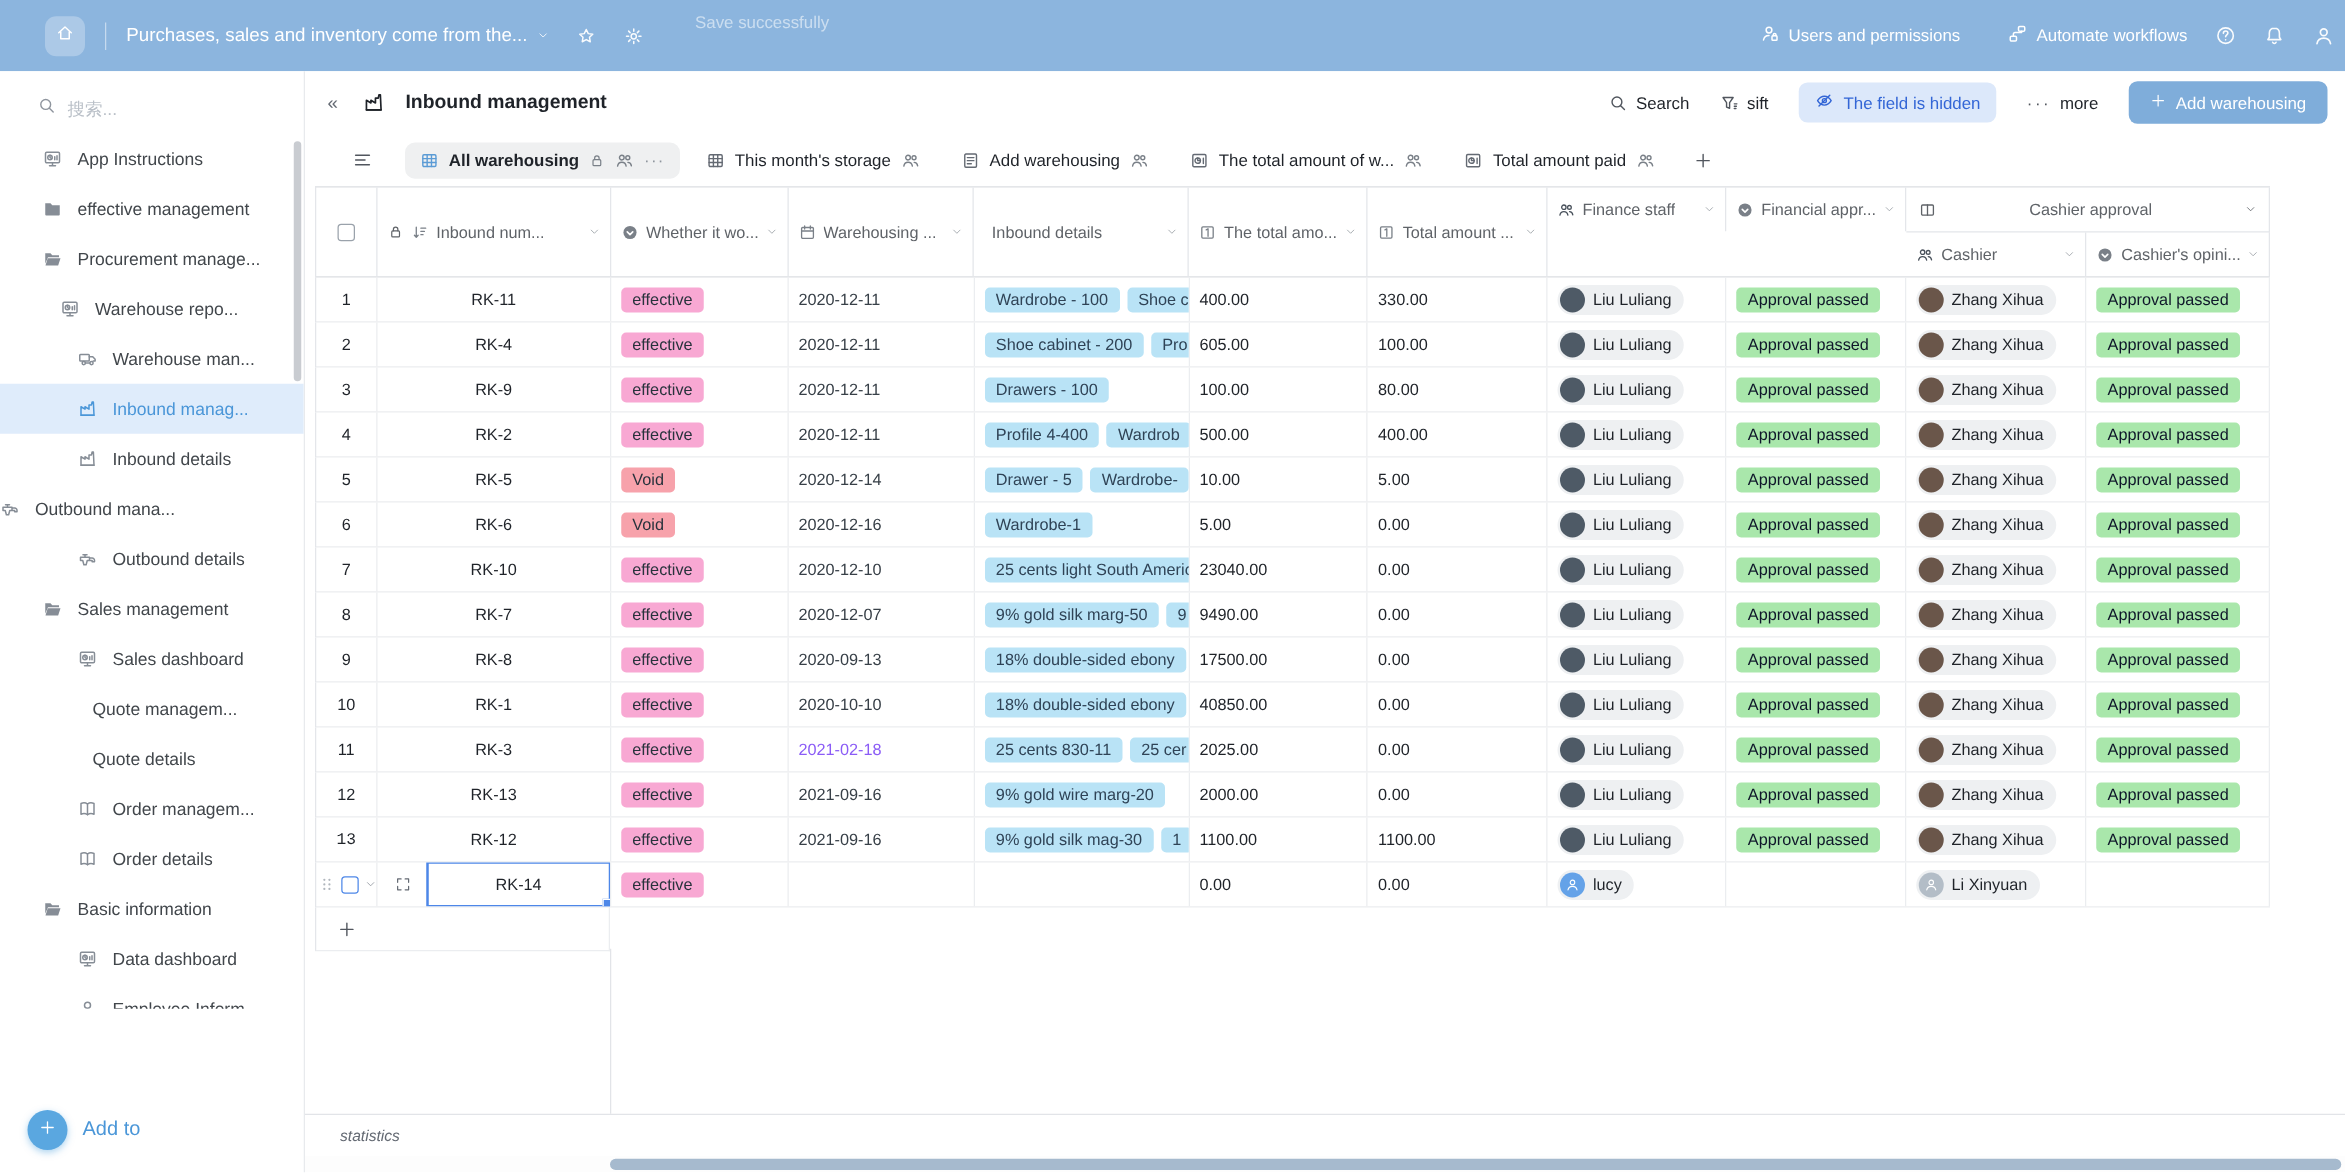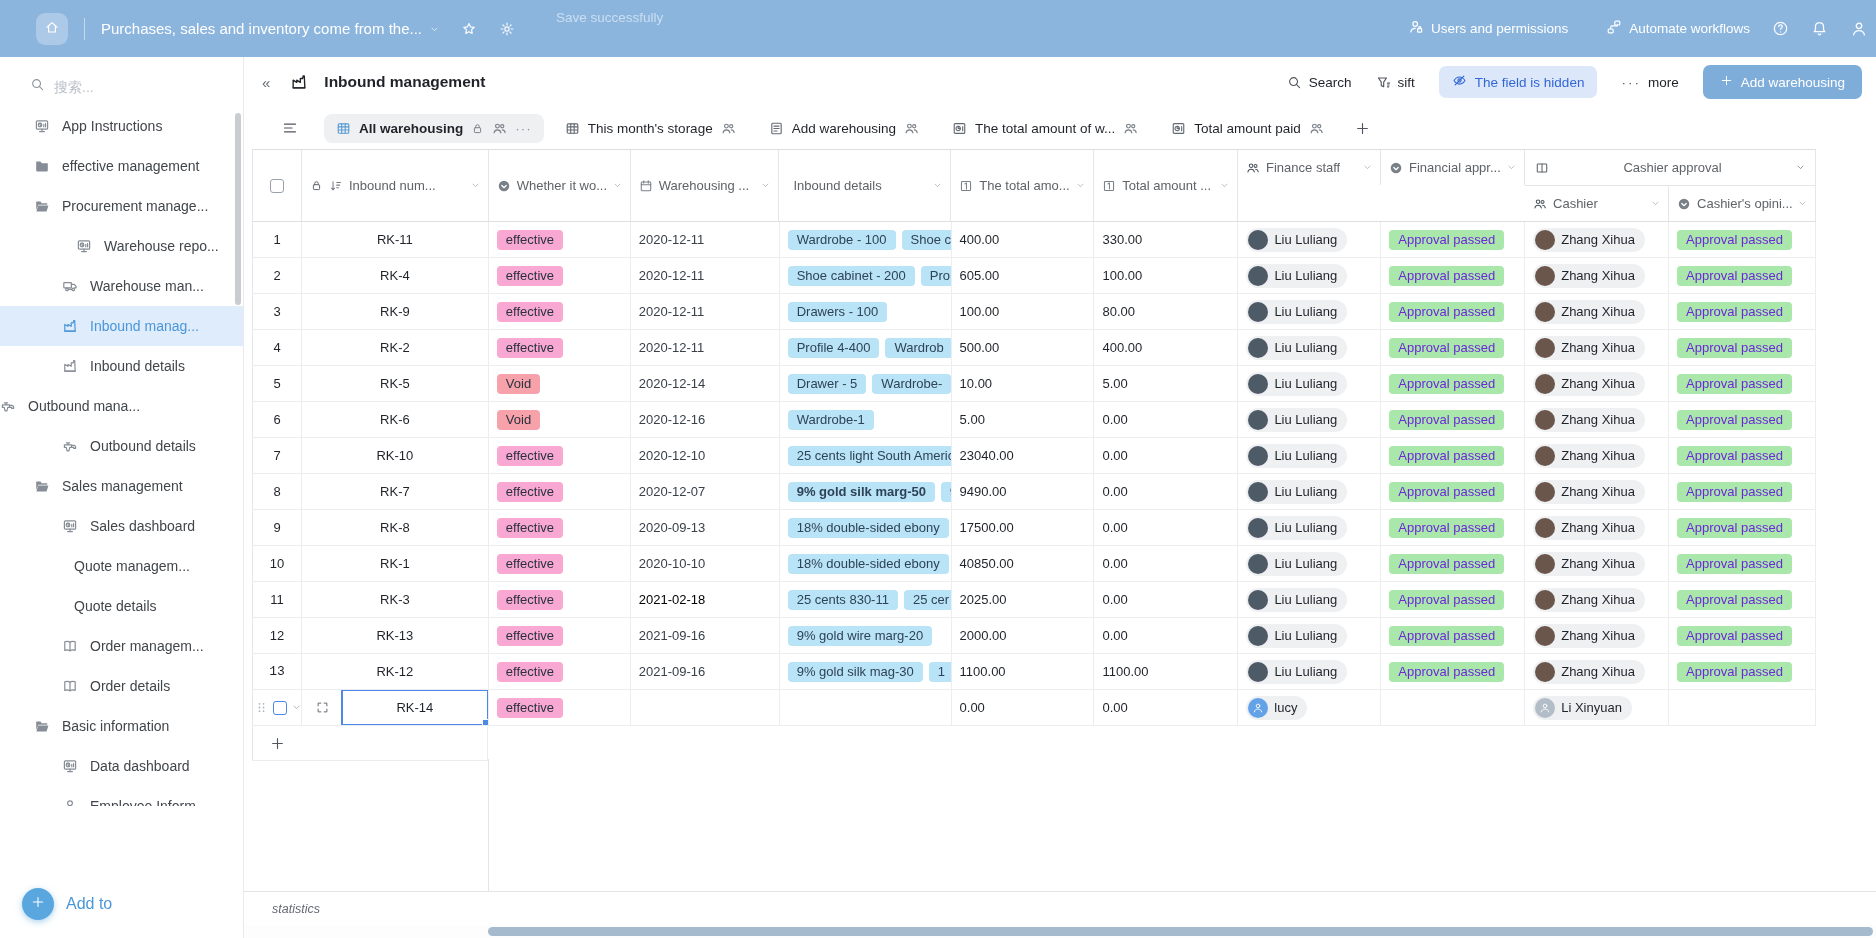--- a/index.html
+++ b/index.html
@@ -99,21 +99,21 @@
   .grow{ display:flex; width:1564px; height:36px; border-bottom:1px solid #ebedf0;
     border-left:1px solid #e4e6ea; font-size:13px; }
   .gcell{ display:flex; align-items:center; border-right:1px solid #ebedf0;
     padding:0 8px; overflow:hidden; white-space:nowrap; gap:6px; cursor:default; }
   .gcell.center{ justify-content:center; }
   .gcell.numc{ color:#1f2329; }
   .chip{ padding:2.5px 9px; border-radius:4px; font-size:13px; color:#28323c; flex:none;text-align:right;}
   .chip.pink{ background:var(--pink); }
   .chip.red{ background:var(--red); }
   .chip.blue{ background:var(--bluechip); color:#2f4356; }
-  .chip.green{ background:var(--green); color:#6d28d9; }
+  .chip.green{ background:var(--green); color:#0f172a; }
   .ppill{ display:flex; align-items:center; gap:6px; background:#eef0f2; border-radius:12px;
     padding:2px 10px 2px 2px; flex:none; color:#1f2329; }
   .avatar{ width:20px; height:20px; border-radius:50%; display:flex; align-items:center;
     justify-content:center; color:#fff; flex:none; }
   .cb{ width:14px; height:14px; border:1.5px solid #9aa2ab; border-radius:3px; background:#fff; flex:none; cursor:pointer;}
   .cb.blue{ border-color:var(--accent); }
   .newrow-ctl{ gap:5px; padding:0 2px; justify-content:flex-start; }
   .drag-ic{ color:#b0b6bd; display:flex; }
   .nr-caret{ color:#8f959e; display:flex; }
   .expand-ic{ color:#646a73; display:flex; margin-left:6px; }
@@ -235,21 +235,21 @@
         </div>
         <div class="snav-item" style="padding-left: 34px;">
           <span class="snav-icon" style="display: flex;">
             <svg viewBox="0 0 16 16" width="16" height="16" fill="none" stroke="currentColor" stroke-width="1.2" stroke-linecap="round" stroke-linejoin="round">
               <path fill="currentColor" stroke="none" d="M2.2 3.6h4.2l1.4 1.6h5.4v1.6H4.4L2.2 12z"></path>
               <path fill="currentColor" stroke="none" d="M4.2 7.6h10.2l-1.9 5.8H2.4z"></path>
             </svg>
           </span>
           <span class="snav-label">Procurement manage...</span>
         </div>
-        <div class="snav-item" style="padding-left: 76px;">
+        <div class="snav-item" style="padding-left: 48px;">
           <span class="snav-icon" style="display: flex;">
             <svg viewBox="0 0 16 16" width="16" height="16" fill="none" stroke="currentColor" stroke-width="1.2" stroke-linecap="round" stroke-linejoin="round">
               <rect x="2.4" y="2.8" width="11.2" height="8.4" rx="1"></rect>
               <circle cx="6" cy="7" r="1.8"></circle>
               <path d="M6 5.2V7l1.3.9M9.8 8.8V6.4M11.6 8.8V5.6M8 11.2v2M5.6 13.6h4.8"></path>
             </svg>
           </span>
           <span class="snav-label">Warehouse repo...</span>
         </div>
         <div class="snav-item" style="padding-left: 62px;">
@@ -937,21 +937,21 @@
               <span class="chip green">Approval passed</span>
             </div>
           </div>
           <div class="grow">
             <div class="gcell center numc" style="width: 49px;">8</div>
             <div class="gcell center" style="width: 187px;">RK-7</div>
             <div class="gcell" style="width: 142px;">
               <span class="chip pink">effective</span>
             </div>
             <div class="gcell" style="width: 149px; color: rgb(56, 64, 72);">2020-12-07</div>
-            <div class="gcell" style="width: 172px; font-weight: bold;">
+            <div class="gcell" style="width: 172px;">
               <span class="chip blue">9% gold silk marg-50</span>
               <span class="chip blue">9</span>
             </div>
             <div class="gcell" style="width: 143px;">9490.00</div>
             <div class="gcell" style="width: 144px;">0.00</div>
             <div class="gcell" style="width: 143px;">
               <span class="ppill">
                 <span class="avatar" style="background: rgb(78, 90, 102);"></span>
                 <span>Liu Luliang</span>
               </span>
@@ -1030,21 +1030,21 @@
             <div class="gcell" style="width: 147px;">
               <span class="chip green">Approval passed</span>
             </div>
           </div>
           <div class="grow">
             <div class="gcell center numc" style="width: 49px;">11</div>
             <div class="gcell center" style="width: 187px;">RK-3</div>
             <div class="gcell" style="width: 142px;">
               <span class="chip pink">effective</span>
             </div>
-            <div class="gcell" style="width: 149px; color: #000000;">2021-02-18</div>
+            <div class="gcell" style="width: 149px; color: #8b5cf6;">2021-02-18</div>
             <div class="gcell" style="width: 172px;">
               <span class="chip blue">25 cents 830-11</span>
               <span class="chip blue">25 cer</span>
             </div>
             <div class="gcell" style="width: 143px;">2025.00</div>
             <div class="gcell" style="width: 144px;">0.00</div>
             <div class="gcell" style="width: 143px;">
               <span class="ppill">
                 <span class="avatar" style="background: rgb(78, 90, 102);"></span>
                 <span>Liu Luliang</span>

